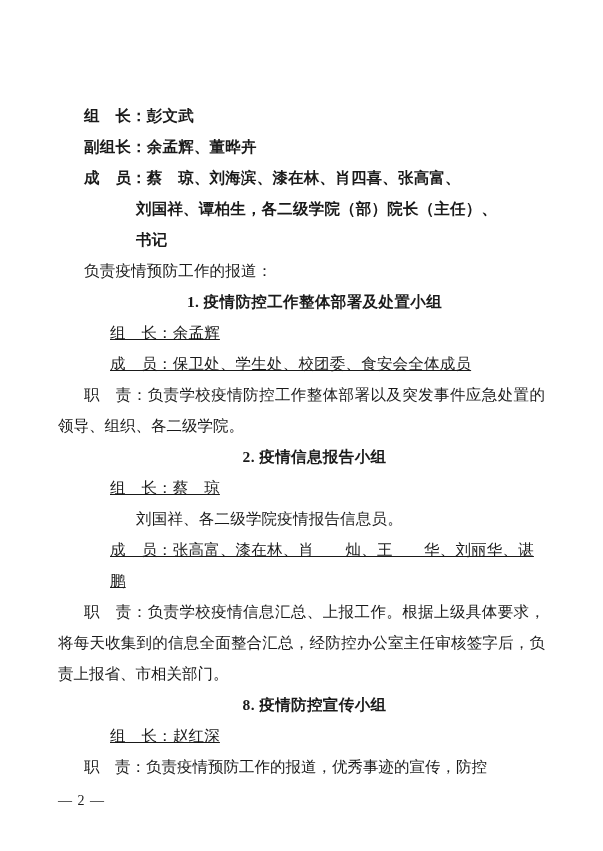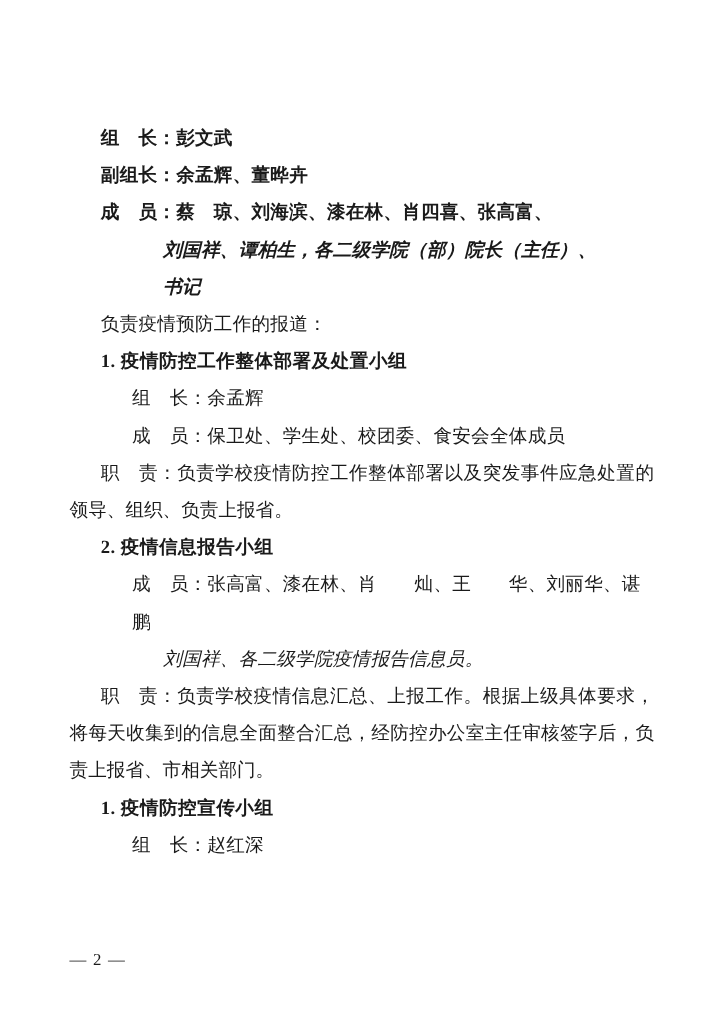--- a/index.html
+++ b/index.html
@@ -22,31 +22,32 @@
     padding: 100px 58px 0 58px;
   }
   .line {
     font-size: 15.5px;
     line-height: 31px;
     white-space: pre-wrap;
     letter-spacing: 0.2px;
   }
   
   .ind-1 { padding-left: 26px; }   
-  .ind-2 { padding-left: 52px; }   
-  .ind-3 { padding-left: 78px; font-style: italic; }
+  .ind-2 { padding-left: 52px; text-decoration: underline; }   
+  .ind-3 { padding-left: 78px; }
   .bold {
     font-weight: bold;
   }
   .heading {
     font-weight: bold;
     font-size: 15.5px;
     line-height: 31px;
     padding-left: 26px;
     letter-spacing: 0.4px;
+    text-align: center;
   }
   .para {
     font-size: 15.5px;
     line-height: 31px;
     text-indent: 26px;
     text-align: justify;
     white-space: pre-wrap;
   }
   .footer {
     position: absolute;
@@ -66,24 +67,26 @@
   <div class="line bold ind-1">副组长：余孟辉、董晔卉</div>
   <div class="line bold ind-1">成　员：蔡　琼、刘海滨、漆在林、肖四喜、张高富、</div>
   <div class="line bold ind-3">刘国祥、谭柏生，各二级学院（部）院长（主任）、</div>
   <div class="line bold ind-3">书记</div>
 
   <div class="line ind-1">负责疫情预防工作的报道：</div>
 
   <div class="heading">1. 疫情防控工作整体部署及处置小组</div>
   <div class="line ind-2">组　长：余孟辉</div>
   <div class="line ind-2">成　员：保卫处、学生处、校团委、食安会全体成员</div>
-  <div class="para">职　责：负责学校疫情防控工作整体部署以及突发事件应急处置的领导、组织、负责上报省。</div>
+  <div class="para">职　责：负责学校疫情防控工作整体部署以及突发事件应急处置的领导、组织、各二级学院。</div>
 
   <div class="heading">2. 疫情信息报告小组</div>
+  <div class="line ind-2">组　长：蔡　琼</div>
+  <div class="line ind-3">刘国祥、各二级学院疫情报告信息员。</div>
   <div class="line ind-2">成　员：张高富、漆在林、肖　　灿、王　　华、刘丽华、谌鹏</div>
-  <div class="line ind-3">刘国祥、各二级学院疫情报告信息员。</div>
   <div class="para">职　责：负责学校疫情信息汇总、上报工作。根据上级具体要求，将每天收集到的信息全面整合汇总，经防控办公室主任审核签字后，负责上报省、市相关部门。</div>
 
-  <div class="heading">1. 疫情防控宣传小组</div>
+  <div class="heading">8. 疫情防控宣传小组</div>
   <div class="line ind-2">组　长：赵红深</div>
+  <div class="para">职　责：负责疫情预防工作的报道，优秀事迹的宣传，防控</div>
 
   <div class="footer">— 2 —</div>
 </div>
 
 </body></html>

